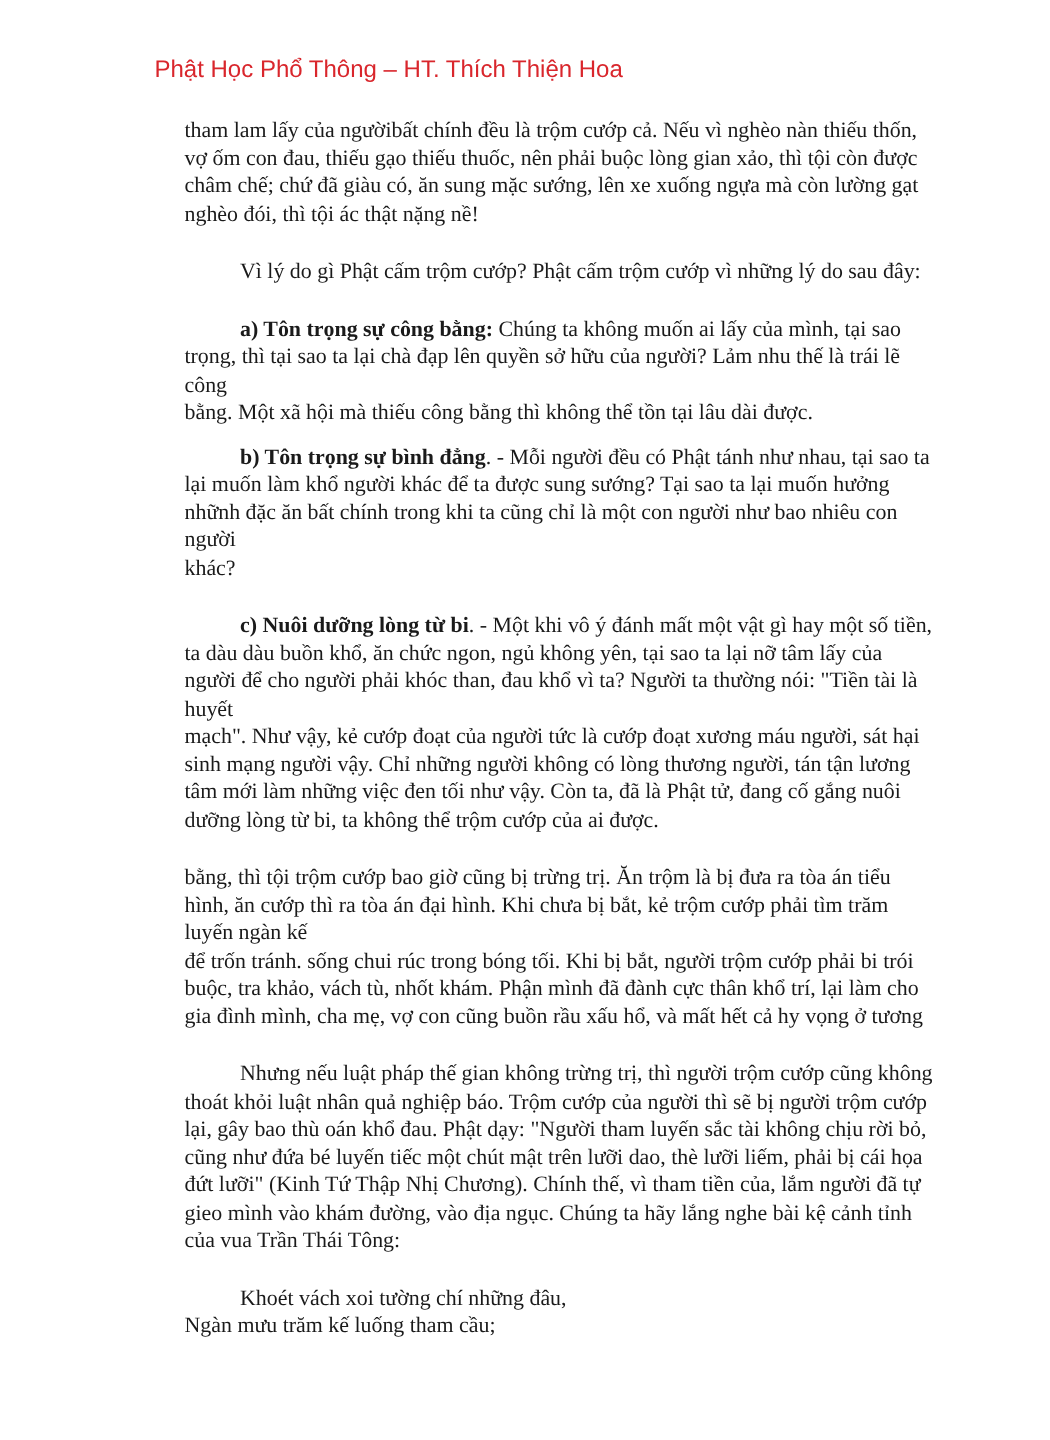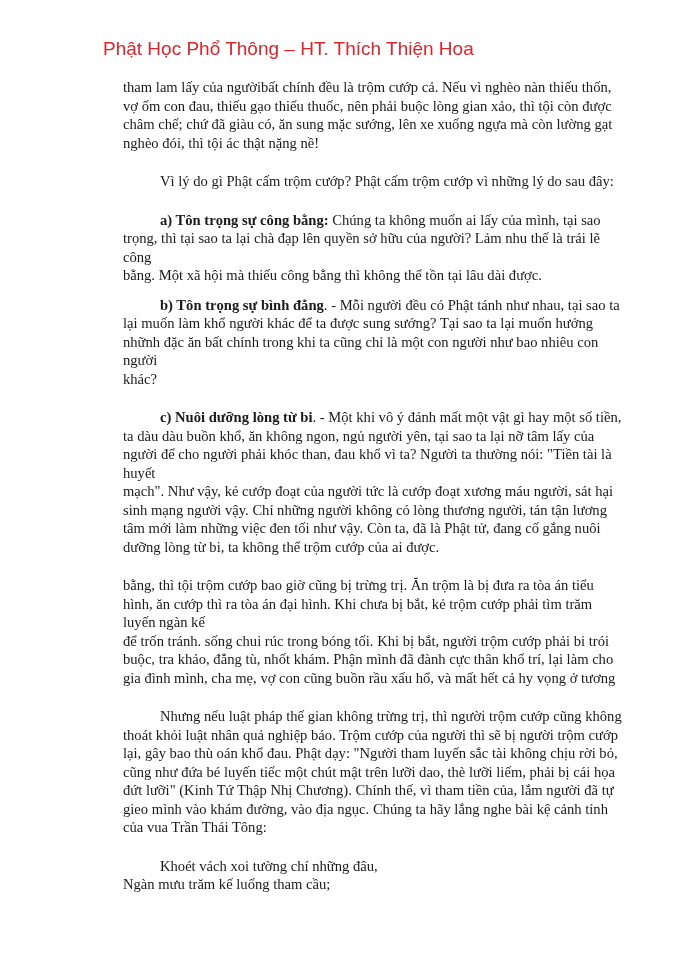--- a/index.html
+++ b/index.html
@@ -1,20 +1,20 @@
 <!DOCTYPE html>
 <html><head>
 <meta charset="utf-8">
 <style>
   html, body { margin: 0; padding: 0; background: #ffffff; }
   body { width: 700px; height: 960px; position: relative; overflow: hidden; }
   .header {
     position: absolute; left: 103px; top: 38px;
     font-family: "Liberation Sans", sans-serif;
-    font-size: 19px; color: #d9262c; white-space: nowrap;
+    font-size: 16px; color: #d9262c; white-space: nowrap;
   }
   .page {
     position: absolute; left: 123px; top: 78px; width: 460px;
     font-family: "Liberation Serif", serif;
     font-size: 14.6px; color: #1a1a1a; line-height: 18.5px;
   }
   .line { display: block; white-space: nowrap; height: 18.5px; }
   .indent { padding-left: 37px; }
   .gap { height: 20px; }
   .gap-sm { height: 11px; }
@@ -48,36 +48,36 @@
     <span class="line indent"><b>b) Tôn trọng sự bình đẳng</b><span>. - Mỗi người đều có Phật tánh như nhau, tại sao ta</span></span>
     <span class="line">lại muốn làm khổ người khác để ta được sung sướng? Tại sao ta lại muốn hưởng</span>
     <span class="line">nhữnh đặc ăn bất chính trong khi ta cũng chỉ là một con người như bao nhiêu con</span>
     <span class="line">người</span>
     <span class="line">khác?</span>
   </div>
   <div class="gap"></div>
 
   <div>
     <span class="line indent"><b>c) Nuôi dưỡng lòng từ bi</b><span>. - Một khi vô ý đánh mất một vật gì hay một số tiền,</span></span>
-    <span class="line">ta dàu dàu buồn khổ, ăn không ngon, ngủ người yên, tại sao ta lại nỡ tâm lấy của</span>
+    <span class="line">ta dàu dàu buồn khổ, ăn chức ngon, ngủ không yên, tại sao ta lại nỡ tâm lấy của</span>
     <span class="line">người để cho người phải khóc than, đau khổ vì ta? Người ta thường nói: "Tiền tài là</span>
     <span class="line">huyết</span>
     <span class="line">mạch". Như vậy, kẻ cướp đoạt của người tức là cướp đoạt xương máu người, sát hại</span>
     <span class="line">sinh mạng người vậy. Chỉ những người không có lòng thương người, tán tận lương</span>
     <span class="line">tâm mới làm những việc đen tối như vậy. Còn ta, đã là Phật tử, đang cố gắng nuôi</span>
     <span class="line">dưỡng lòng từ bi, ta không thể trộm cướp của ai được.</span>
   </div>
   <div class="gap"></div>
 
   <div>
     <span class="line">bằng, thì tội trộm cướp bao giờ cũng bị trừng trị. Ăn trộm là bị đưa ra tòa án tiểu</span>
     <span class="line">hình, ăn cướp thì ra tòa án đại hình. Khi chưa bị bắt, kẻ trộm cướp phải tìm trăm</span>
     <span class="line">luyến ngàn kế</span>
     <span class="line">để trốn tránh. sống chui rúc trong bóng tối. Khi bị bắt, người trộm cướp phải bi trói</span>
-    <span class="line">buộc, tra khảo, đẳng tù, nhốt khám. Phận mình đã đành cực thân khổ trí, lại làm cho</span>
+    <span class="line">buộc, tra khảo, vách tù, nhốt khám. Phận mình đã đành cực thân khổ trí, lại làm cho</span>
     <span class="line">gia đình mình, cha mẹ, vợ con cũng buồn rầu xấu hổ, và mất hết cả hy vọng ở tương</span>
   </div>
   <div class="gap"></div>
 
   <div>
     <span class="line indent">Nhưng nếu luật pháp thế gian không trừng trị, thì người trộm cướp cũng không</span>
     <span class="line">thoát khỏi luật nhân quả nghiệp báo. Trộm cướp của người thì sẽ bị người trộm cướp</span>
     <span class="line">lại, gây bao thù oán khổ đau. Phật dạy: "Người tham luyến sắc tài không chịu rời bỏ,</span>
     <span class="line">cũng như đứa bé luyến tiếc một chút mật trên lưỡi dao, thè lưỡi liếm, phải bị cái họa</span>
     <span class="line">đứt lưỡi" (Kinh Tứ Thập Nhị Chương). Chính thế, vì tham tiền của, lắm người đã tự</span>

